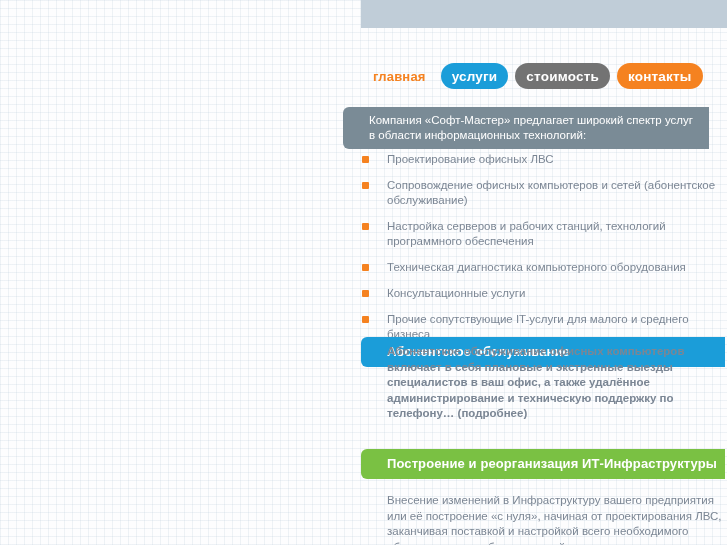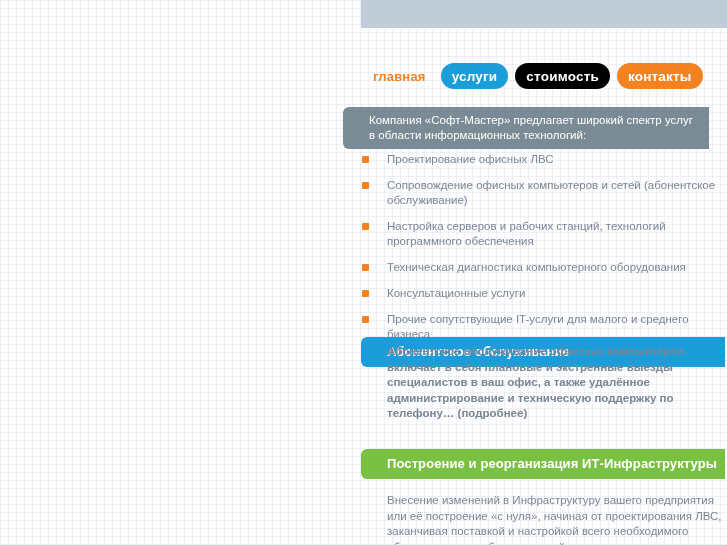--- a/index.html
+++ b/index.html
@@ -54,21 +54,21 @@
     height: 26px;
     padding: 0 11px;
     border-radius: 13px;
     color: #ffffff;
     font-size: 13.5px;
     font-weight: bold;
     letter-spacing: .2px;
     white-space: nowrap;
   }
   .nav-btn.blue   { background: #1b9dd9; }
-  .nav-btn.green  { background: #000000; text-align: right; }
+  .nav-btn.green  { background: #737373; text-align: right; }
   .nav-btn.orange { background: #f58220; }
 
   
   .intro {
     position: absolute;
     left: 343px;
     top: 107px;
     width: 366px;
     min-height: 35px;
     box-sizing: border-box;

